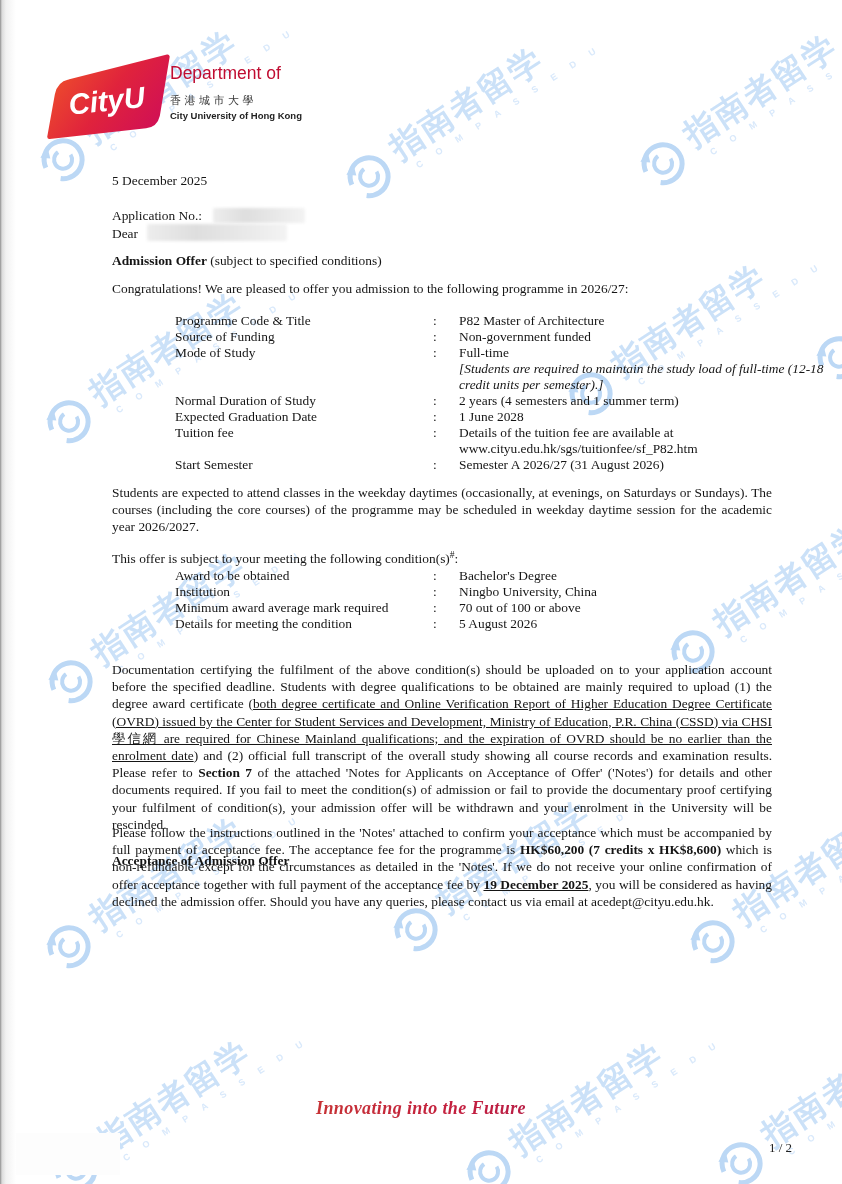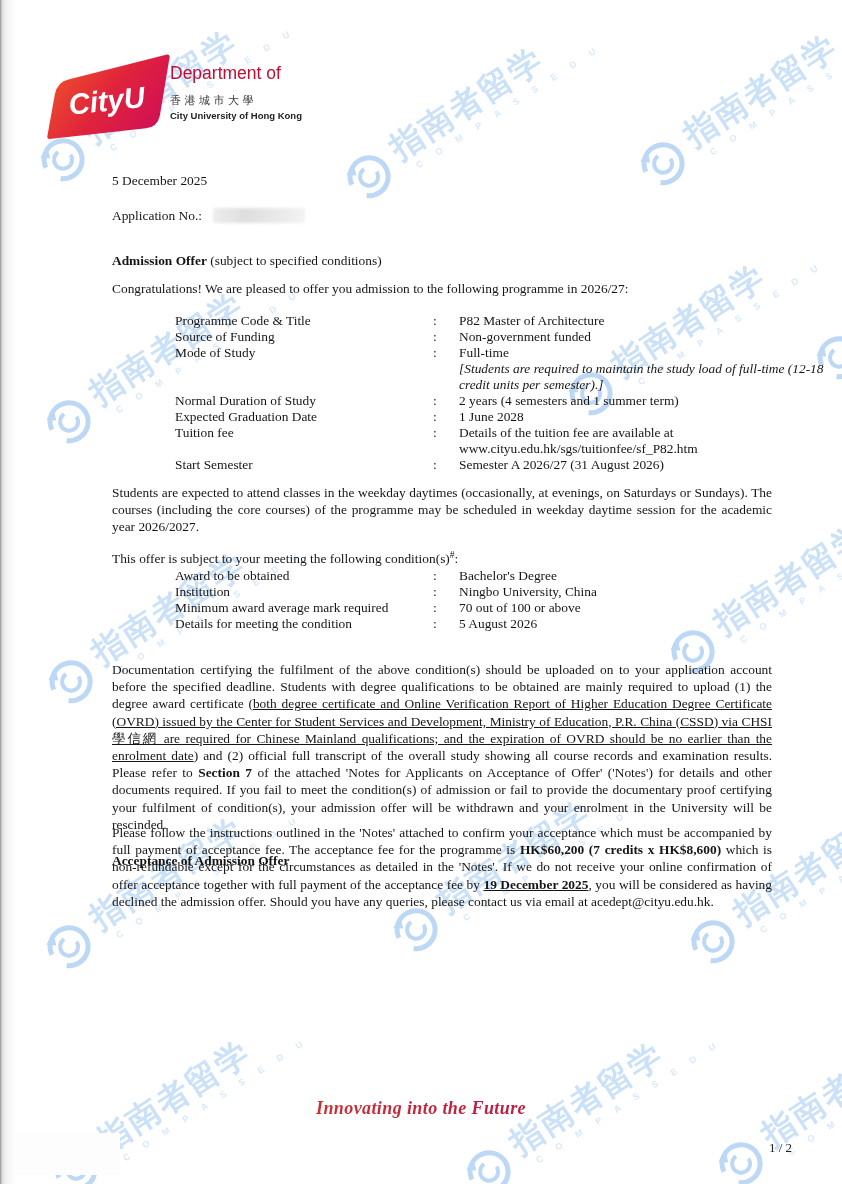--- a/index.html
+++ b/index.html
@@ -231,20 +231,24 @@
     <div class="univ-en">City University of Hong Kong</div>
   </div>
 
   <div class="blk" style="top:172px">5 December 2025</div>
 
   <div class="blk" style="top:207px">
     <span>Application No.:</span>
     <span class="redact" style="width:92px;height:15px;margin-left:8px;"></span>
   </div>
 
+  <div class="blk" style="top:224px">
+    <span>Dear</span>
+    <span class="redact" style="width:140px;height:17px;margin-left:6px;"></span>
+  </div>
 
   <div class="blk" style="top:252px">
     <b>Admission Offer</b><span> (subject to specified conditions)</span>
   </div>
 
   <div class="blk" style="top:280px">Congratulations! We are pleased to offer you admission to the following programme in 2026/27:</div>
 
   <div class="blk kv" style="top:313px;left:175px;width:612px;">
     <span class="cell">Programme Code &amp; Title</span>
       <span class="cell">:</span>

